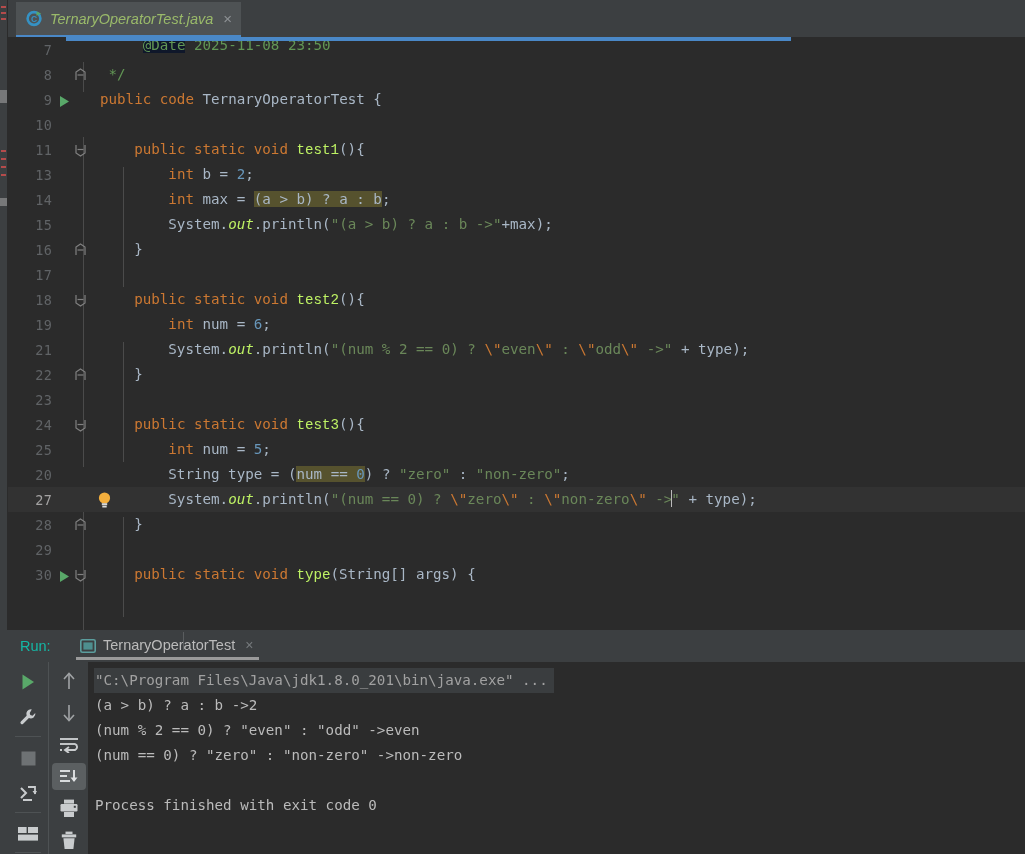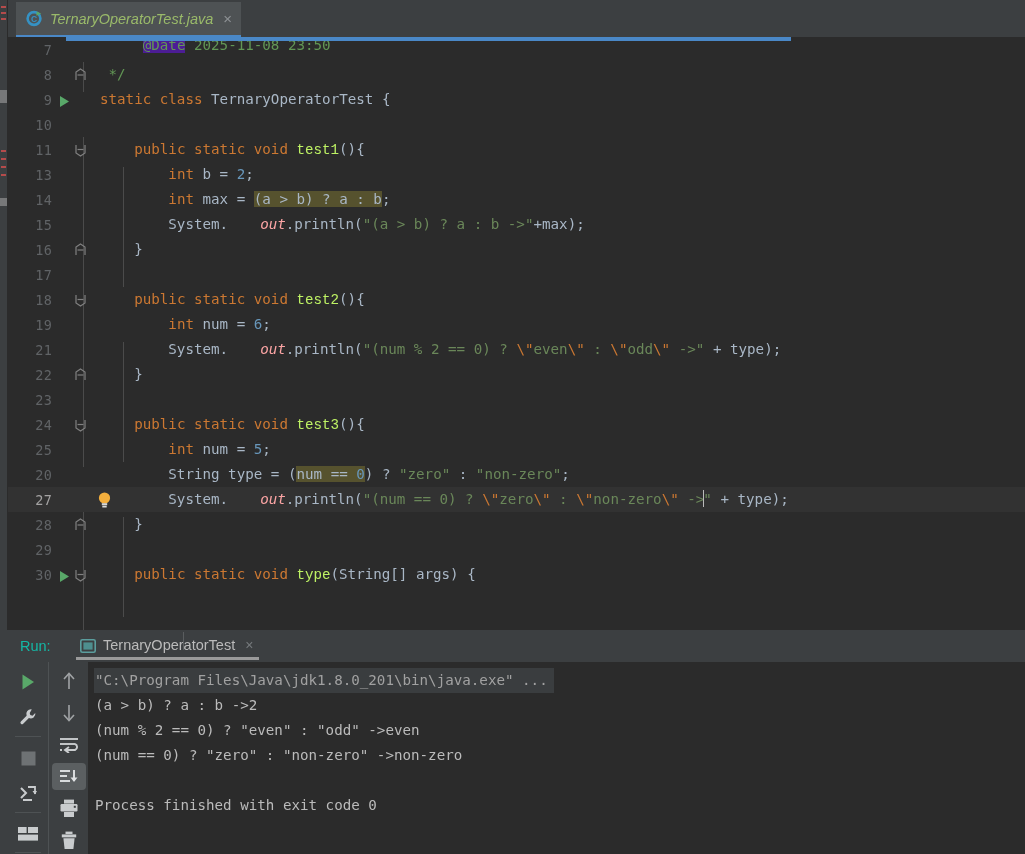--- a/index.html
+++ b/index.html
@@ -80,25 +80,25 @@
   }
   .vline2 {
     position: absolute; left: 115px; top: 0; width: 1px; background: #4b4b4b;
   }
 
   
   .kw   { color: #cc7832; }
   .str  { color: #6a8759; }
   .num  { color: #6897bb; }
   .cmt  { color: #629755; }
-  .fld  { color: #fca5a5; font-style: italic; margin-left: 32px; }
+  .fld  { color: #bef264; font-style: italic; }
   .mtd  { color: #bef264; font-family: Liberation Mono, monospace; }
   .esc  { color: #cc7832; }
   .hl   { background: #56522e; }
-  .cmt-tag { background: #4c1d95; color: #629755; }
+  .cmt-tag { background: #0f172a; color: #629755; }
 
   .caret {
     display: inline-block; width: 1px; height: 17px; background: #bbbbbb;
     vertical-align: -3px; margin: 0 -1px;
   }
 
   
   .fold {
     position: absolute; left: 14px; top: 5px; width: 13px; height: 14px;
   }
@@ -236,21 +236,21 @@
 
       <div class="row">
         <span class="lnum">9</span>
         <span class="gutter-icons">
           <span class="fold" style="left:-2px;top:6px">
             <svg width="13" height="13" viewBox="0 0 13 13">
               <path d="M2 1 L11 6.5 L2 12 Z" fill="#59a869"></path>
             </svg>
           </span>
         </span>
-        <span class="codetext"><span class="kw">static class</span> <span style="color:#a9b7c6">TernaryOperatorTest</span> {</span>
+        <span class="codetext"><span class="kw">public code</span> <span style="color:#a9b7c6">TernaryOperatorTest</span> {</span>
       </div>
 
       <div class="row">
         <span class="lnum">10</span>
         <span class="gutter-icons"></span>
         <span class="codetext"></span>
       </div>
 
       <div class="row">
         <span class="lnum">11</span>

